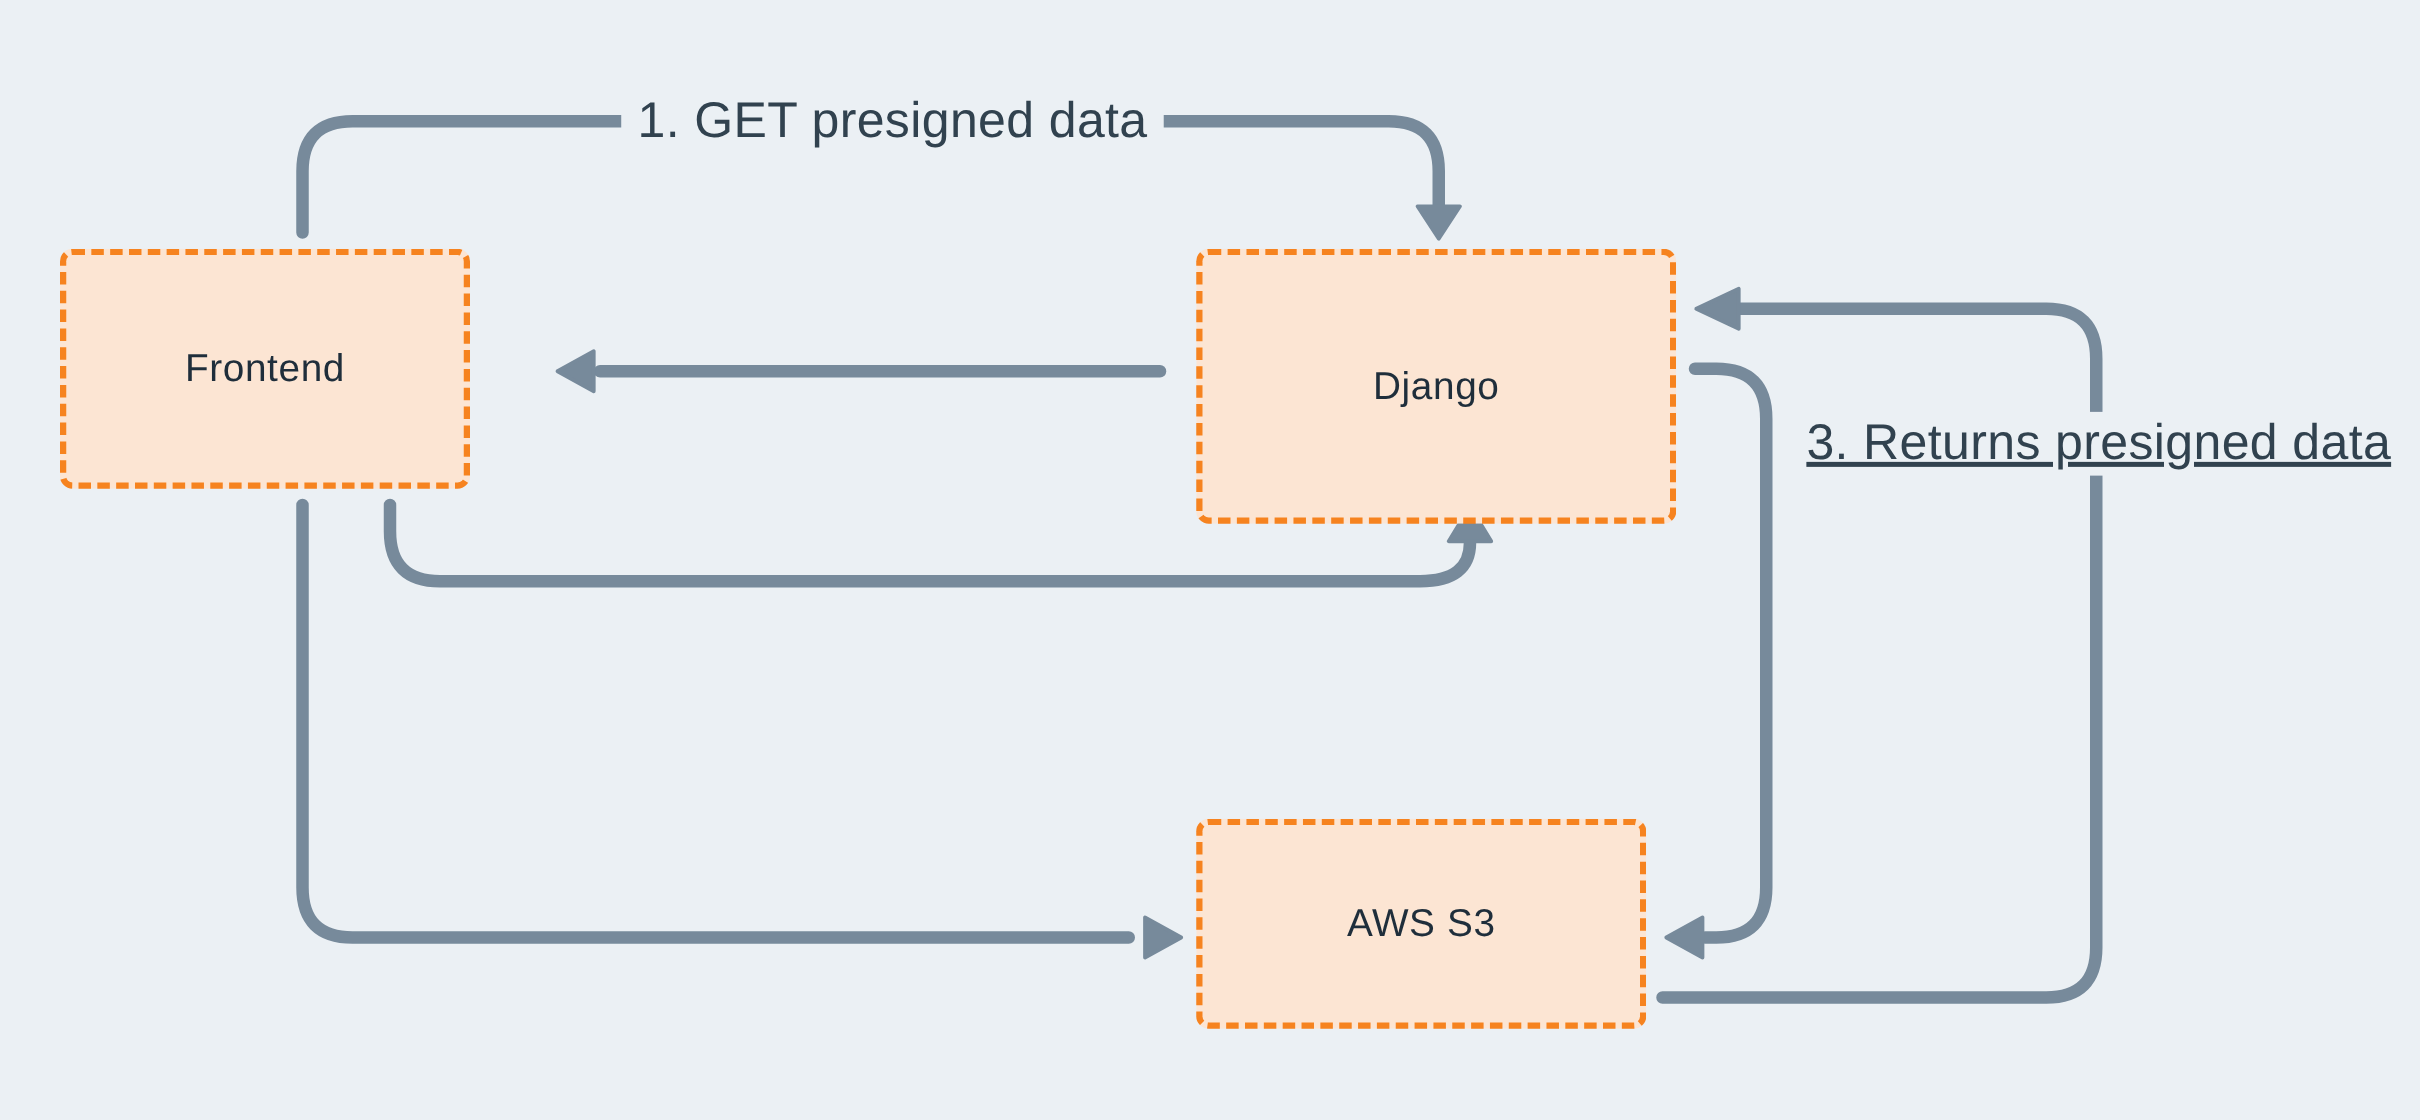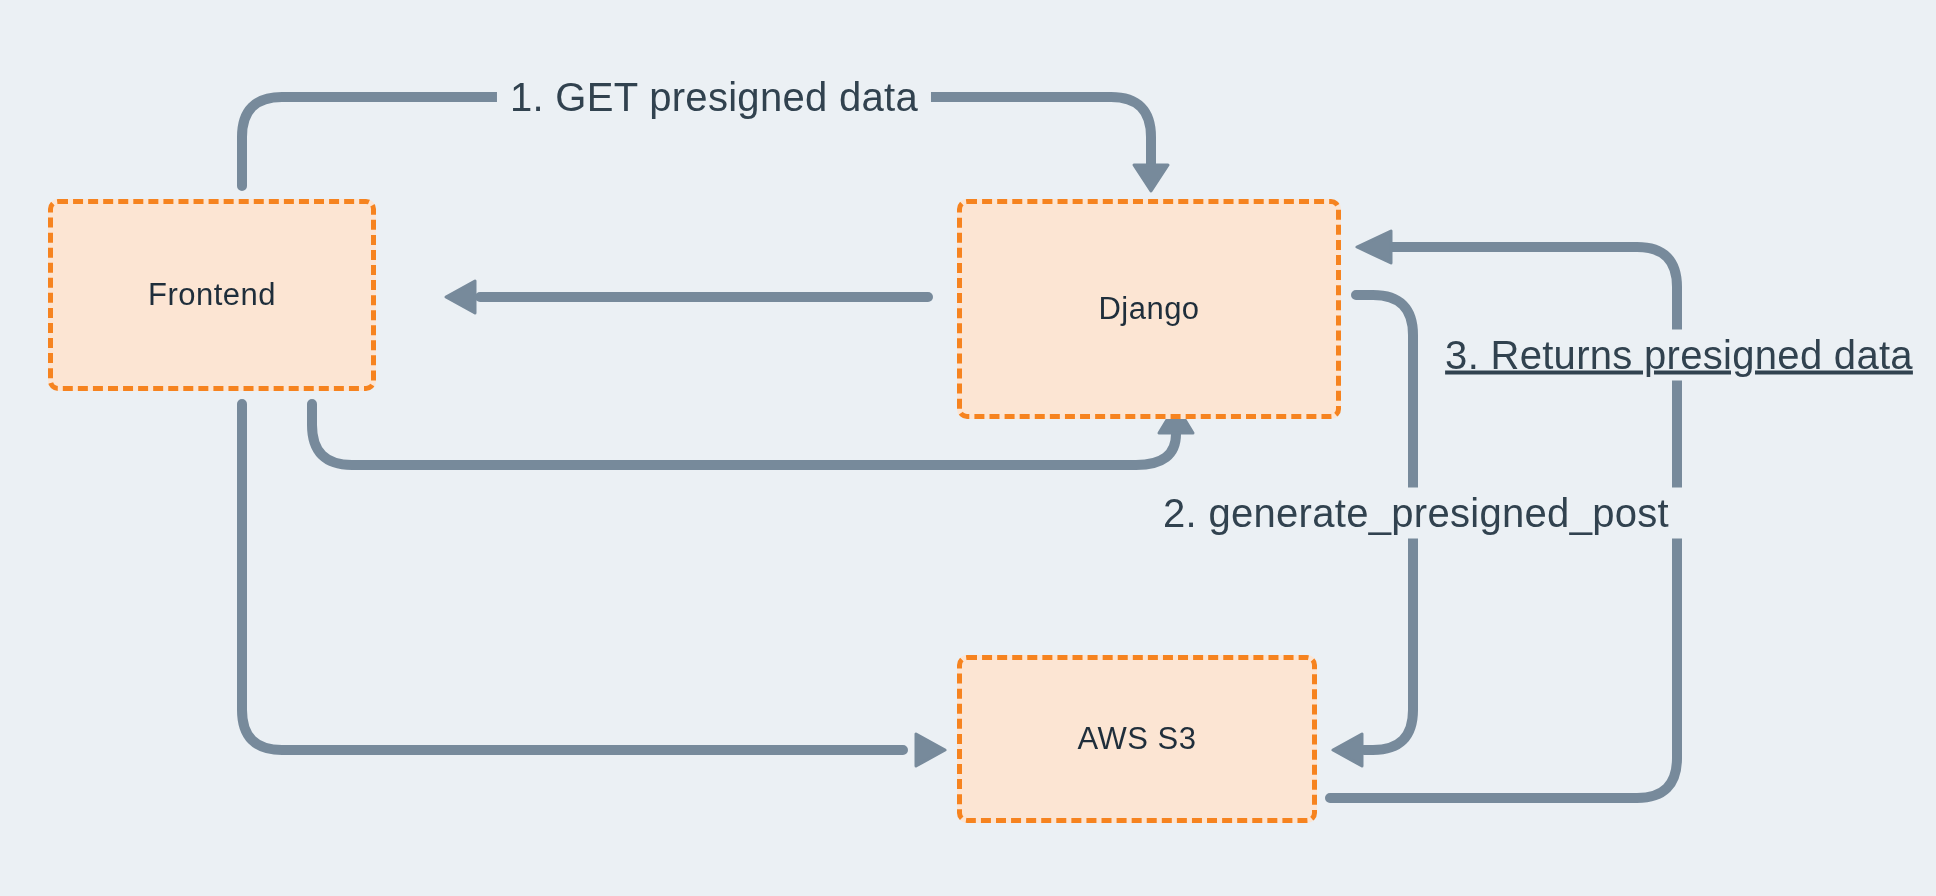--- a/index.html
+++ b/index.html
@@ -107,16 +107,15 @@
 
   <div class="node node-django">
     <span class="node-label">Django</span>
   </div>
 
   <div class="node node-aws-s3">
     <span class="node-label">AWS S3</span>
   </div>
 
   <div class="edge-label edge-label-1">1. GET presigned data</div>
-  <div class="edge-label edge-label-2">2. generate_presigned_post</div>
   <div class="edge-label edge-label-3">3. Returns presigned data</div>
 
 </div>
 
 </body></html>

